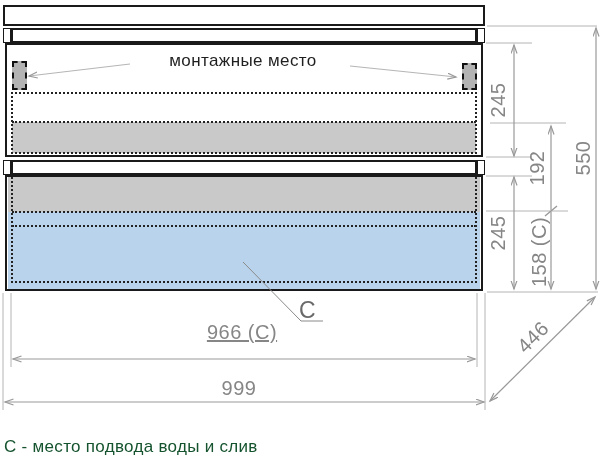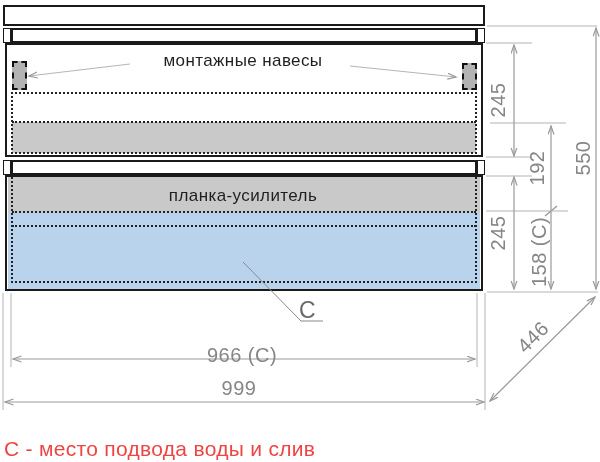--- a/index.html
+++ b/index.html
@@ -17,21 +17,21 @@
   
   .dot-rect{position:absolute;border:2px dotted #222;box-sizing:border-box;background:transparent;}
   .dot-rect.no-top{border-top:none;}
   .dot-hline{position:absolute;height:0;border-top:2px dotted #222;}
   
   .ann{position:absolute;color:#1f1f1f;font-size:17px;font-weight:500;letter-spacing:.4px;text-align:center;white-space:nowrap;}
   .dim{position:absolute;color:#868686;font-size:20px;letter-spacing:.5px;text-align:center;white-space:nowrap;height:22px;line-height:22px;}
   .dim.vert{transform:rotate(-90deg);transform-origin:center;}
   .dim.diag{transform:rotate(-45deg);transform-origin:center;}
   .zone-c{position:absolute;color:#6a6a6a;font-size:23px;font-weight:500;}
-  .caption{position:absolute;color:#ef4444;font-size:21px;letter-spacing:.3px;white-space:nowrap;}
+  .caption{position:absolute;color:#14532d;font-size:17px;letter-spacing:.3px;white-space:nowrap;}
   svg{position:absolute;left:0;top:0;}
 </style>
 </head>
 <body>
 
 <div id="stage">
 
   <div class="part" style="left:3px;top:5px;width:482px;height:21px;"></div>
 
   <div class="part" style="left:3px;top:28px;width:8px;height:15px;border-width:1.5px;"></div>
@@ -90,27 +90,26 @@
       <line x1="490" y1="401" x2="595" y2="297" marker-start="url(#ah)" marker-end="url(#ah)"></line>
     </g>
 
     <g stroke="#b5b5b5" stroke-width="1" fill="none">
       <line x1="130" y1="64" x2="29" y2="76" marker-end="url(#ah)"></line>
       <line x1="350" y1="66" x2="456" y2="77" marker-end="url(#ah)"></line>
       <polyline points="243,262 301,321 323,321" stroke="#8a8a8a"></polyline>
     </g>
   </svg>
 
-  <div class="ann" style="left:123px;top:51px;width:240px;">монтажные навесы</div>
-  <div class="ann" style="left:123px;top:186px;width:240px;">планка-усилитель</div>
+  <div class="ann" style="left:123px;top:51px;width:240px;">монтажные место</div>
   <div class="zone-c" style="left:299px;top:297px;">C</div>
 
   <div class="dim vert" style="left:458px;top:89px;width:80px;">245</div>
   <div class="dim vert" style="left:497px;top:157px;width:80px;">192</div>
   <div class="dim vert" style="left:458px;top:222px;width:80px;">245</div>
   <div class="dim vert" style="left:494px;top:241px;width:90px;">158 (C)</div>
   <div class="dim vert" style="left:543px;top:147px;width:80px;">550</div>
-  <div class="dim" style="left:142px;top:344px;width:200px;">966 (C)</div>
+  <div class="dim" style="left:142px;top:321px;width:200px;text-decoration:underline;">966 (C)</div>
   <div class="dim" style="left:139px;top:377px;width:200px;">999</div>
   <div class="dim diag" style="left:500px;top:326px;width:66px;">446</div>
 
   <div class="caption" style="left:4px;top:437px;">С - место подвода воды и слив</div>
 </div>
 
 </body></html>

